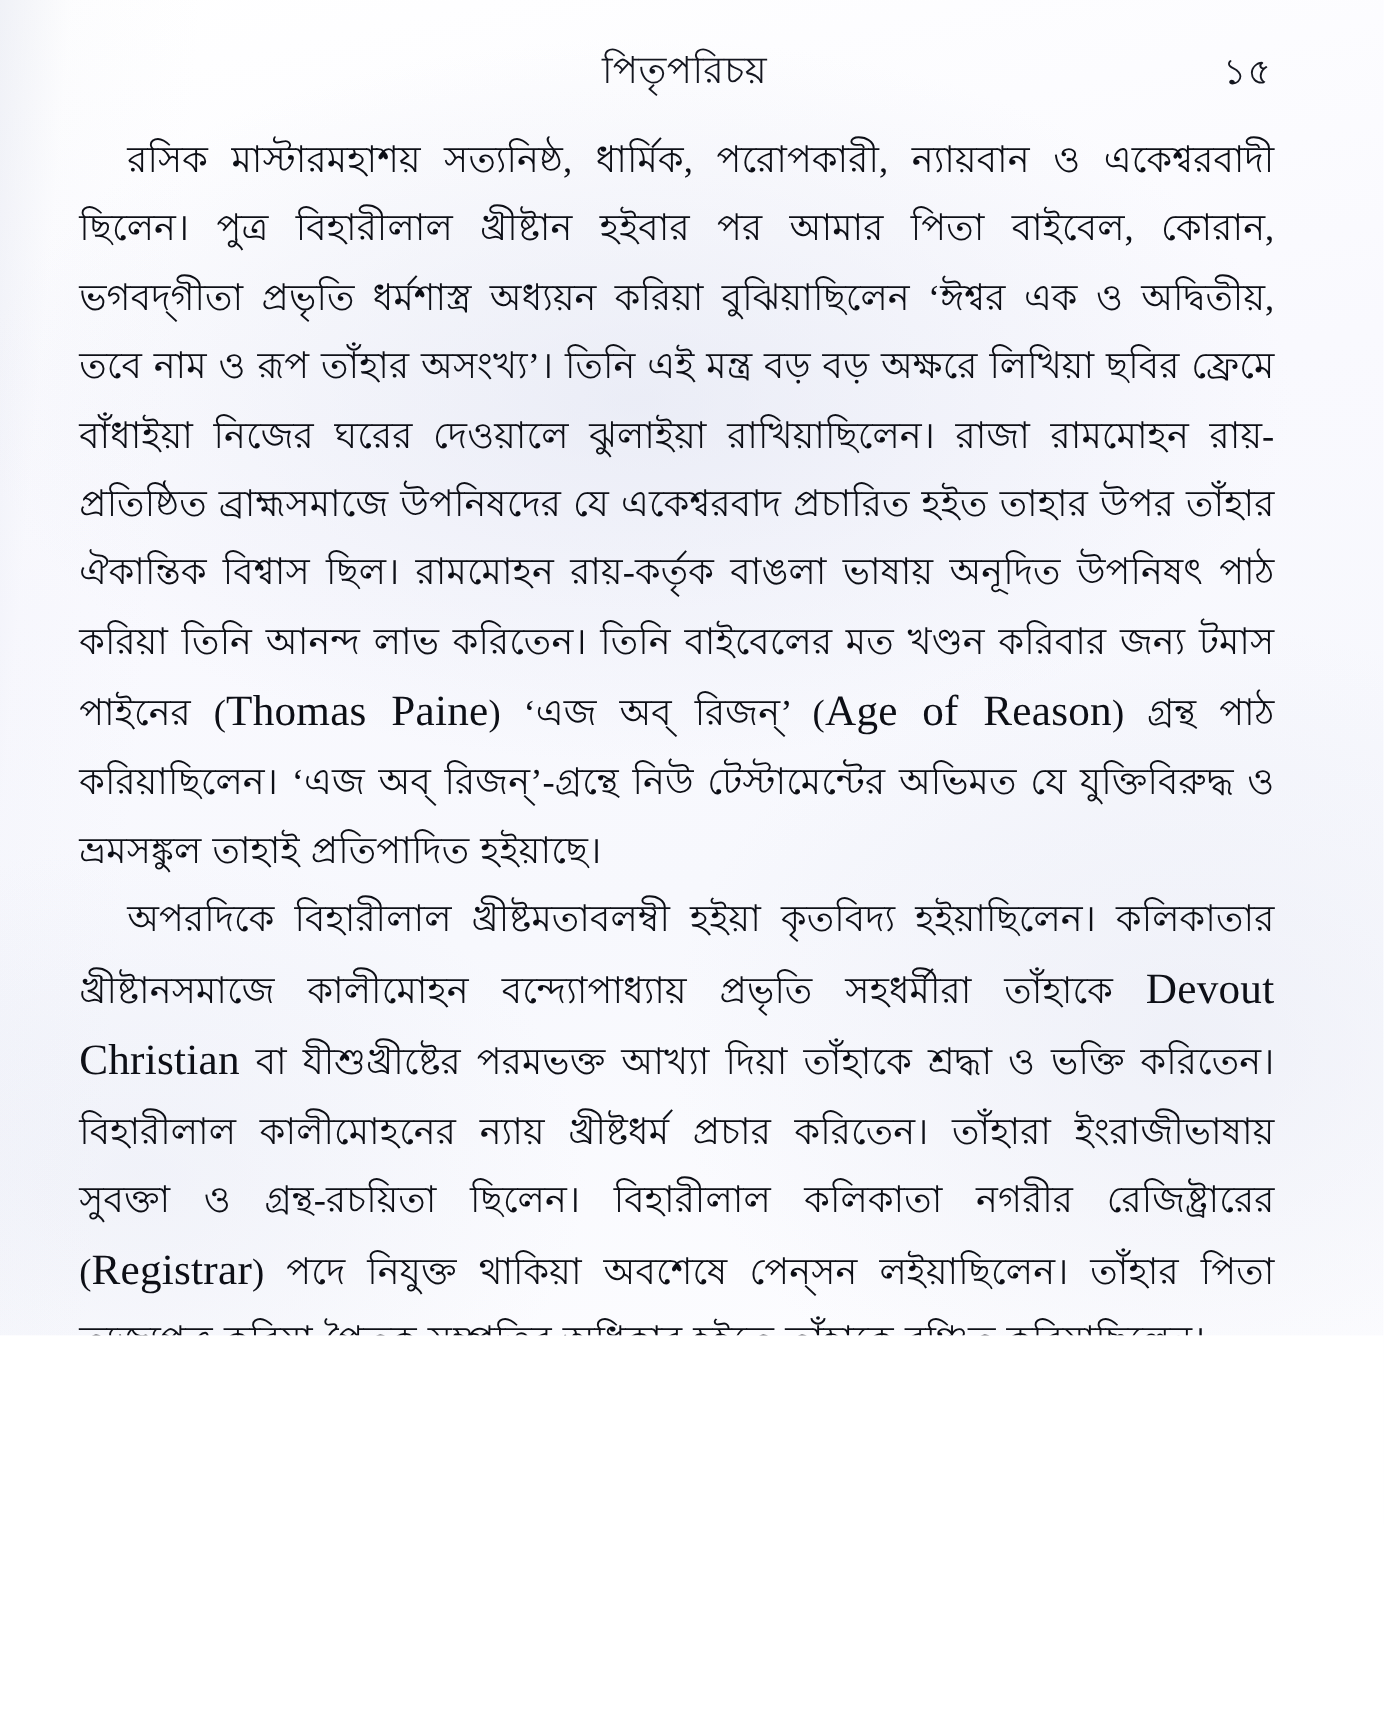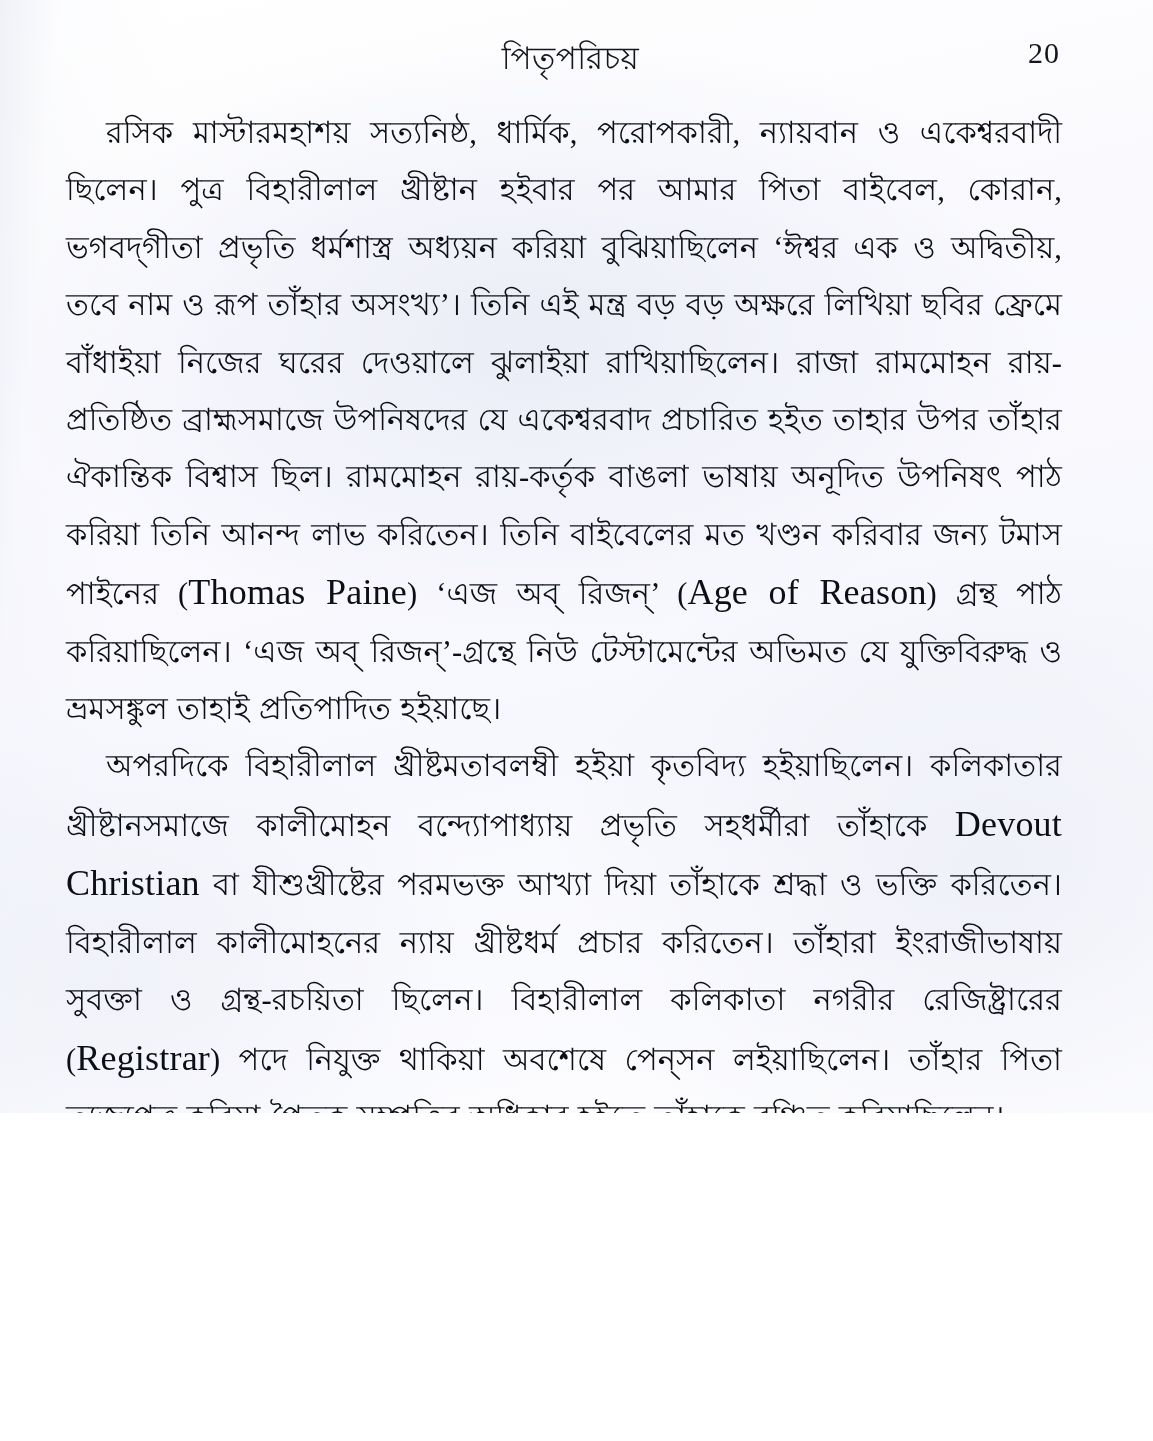--- a/index.html
+++ b/index.html
@@ -121,21 +121,21 @@
     letter-spacing: 0.2px;
   }
 </style>
 </head>
 <body>
 
 <div class="page">
 
   <div class="header">
     <div class="header-title">পিতৃপরিচয়</div>
-    <div class="header-pageno">20</div>
+    <div class="header-pageno">১৫</div>
   </div>
 
   <div class="body-text">
     <p class="para indent">রসিক মাস্টারমহাশয় সত্যনিষ্ঠ, ধার্মিক, পরোপকারী, ন্যায়বান ও একেশ্বরবাদী ছিলেন। পুত্র বিহারীলাল খ্রীষ্টান হইবার পর আমার পিতা বাইবেল, কোরান, ভগবদ্‌গীতা প্রভৃতি ধর্মশাস্ত্র অধ্যয়ন করিয়া বুঝিয়াছিলেন ‘ঈশ্বর এক ও অদ্বিতীয়, তবে নাম ও রূপ তাঁহার অসংখ্য’। তিনি এই মন্ত্র বড় বড় অক্ষরে লিখিয়া ছবির ফ্রেমে বাঁধাইয়া নিজের ঘরের দেওয়ালে ঝুলাইয়া রাখিয়াছিলেন। রাজা রামমোহন রায়-প্রতিষ্ঠিত ব্রাহ্মসমাজে উপনিষদের যে একেশ্বরবাদ প্রচারিত হইত তাহার উপর তাঁহার ঐকান্তিক বিশ্বাস ছিল। রামমোহন রায়-কর্তৃক বাঙলা ভাষায় অনূদিত উপনিষৎ পাঠ করিয়া তিনি আনন্দ লাভ করিতেন। তিনি বাইবেলের মত খণ্ডন করিবার জন্য টমাস পাইনের (<span class="latin">Thomas Paine</span>) ‘এজ অব্‌ রিজন্‌’ (<span class="latin">Age of Reason</span>) গ্রন্থ পাঠ করিয়াছিলেন। ‘এজ অব্‌ রিজন্‌’-গ্রন্থে নিউ টেস্টামেন্টের অভিমত যে যুক্তিবিরুদ্ধ ও ভ্রমসঙ্কুল তাহাই প্রতিপাদিত হইয়াছে।</p>
     <p class="para indent">অপরদিকে বিহারীলাল খ্রীষ্টমতাবলম্বী হইয়া কৃতবিদ্য হইয়াছিলেন। কলিকাতার খ্রীষ্টানসমাজে কালীমোহন বন্দ্যোপাধ্যায় প্রভৃতি সহধর্মীরা তাঁহাকে <span class="latin">Devout Christian</span> বা যীশুখ্রীষ্টের পরমভক্ত আখ্যা দিয়া তাঁহাকে শ্রদ্ধা ও ভক্তি করিতেন। বিহারীলাল কালীমোহনের ন্যায় খ্রীষ্টধর্ম প্রচার করিতেন। তাঁহারা ইংরাজীভাষায় সুবক্তা ও গ্রন্থ-রচয়িতা ছিলেন। বিহারীলাল কলিকাতা নগরীর রেজিষ্ট্রারের (<span class="latin">Registrar</span>) পদে নিযুক্ত থাকিয়া অবশেষে পেন্‌সন লইয়াছিলেন। তাঁহার পিতা ত্যজ্যপুত্র করিয়া পৈতৃক সম্পত্তির অধিকার হইতে তাঁহাকে বঞ্চিত করিয়াছিলেন।</p>
   </div>
 
   <div class="bleed">পিতা শিক্ষা করিয়া ছিলেন তাঁহার পুত্র
 অবশেষে তিনি গ্রন্থ পাঠ করিতেন
 সমাজে তাঁহাকে শ্রদ্ধা করিতেন</div>

